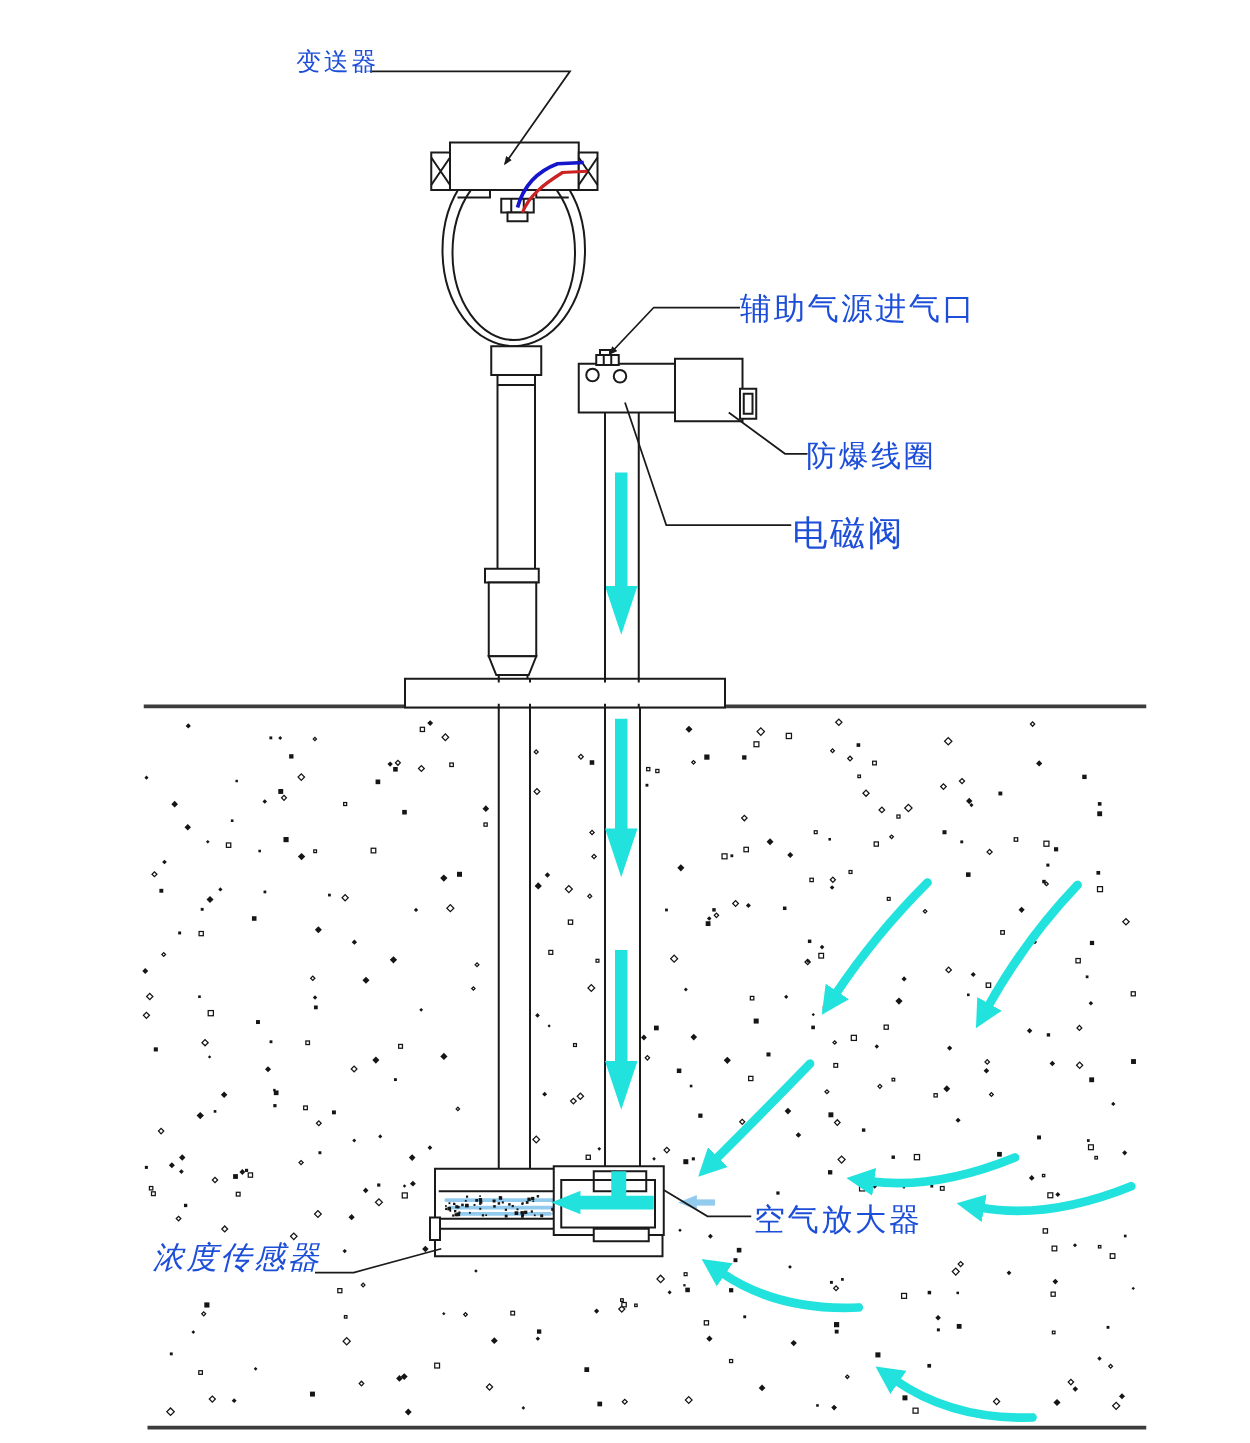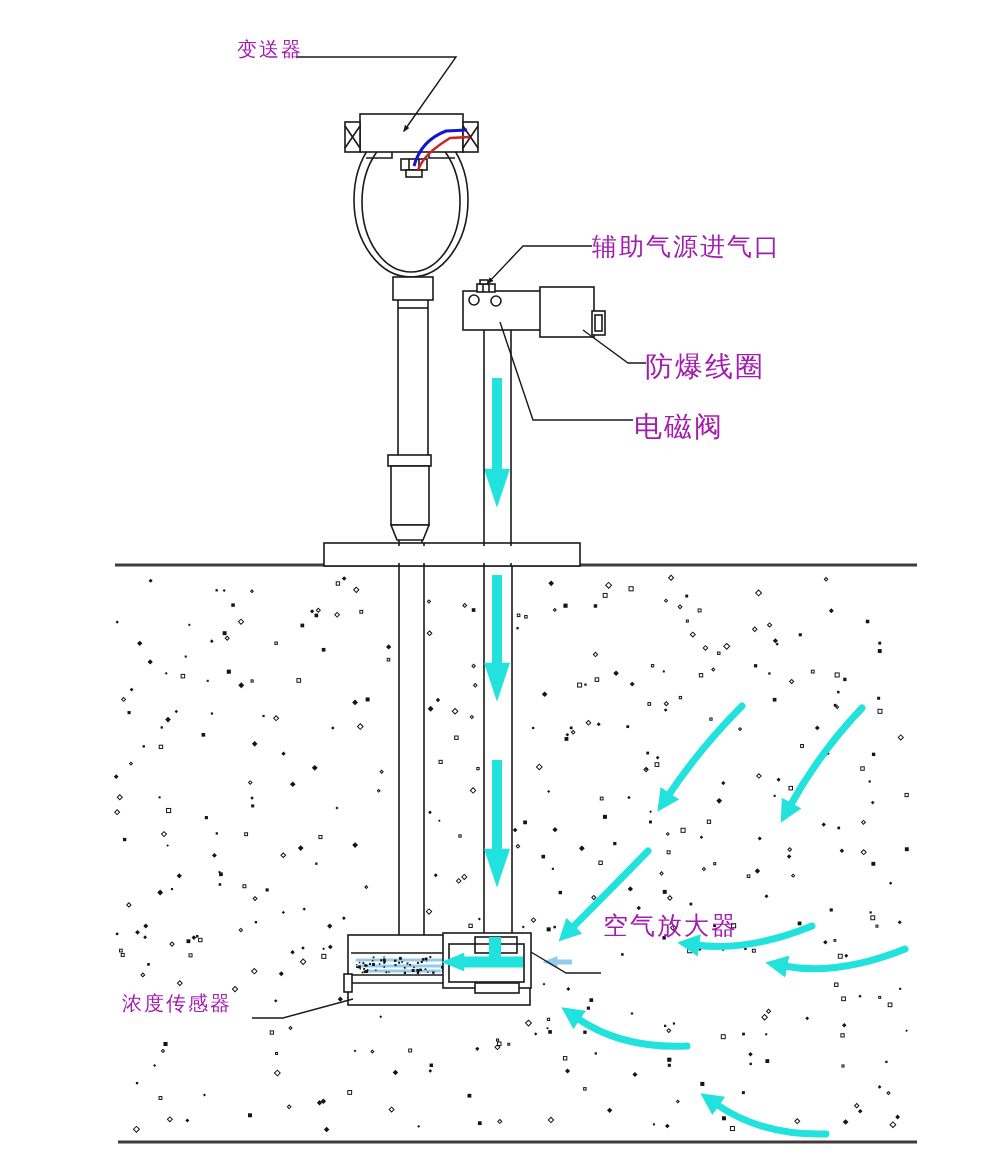--- a/index.html
+++ b/index.html
@@ -1,19 +1,19 @@
 <!DOCTYPE html>
 <html style="--c-background: #ffffff; --c-line: #1a1a1a; --c-ground_line: #3c3c3c; --c-airflow_cyan: #22e2de; --c-airflow_light_blue: #93cbee; --c-wire_blue: #1515cc; --c-wire_red: #cc2222; --c-dust: #151515;"><head>
 <meta charset="utf-8">
 <style>
   html,body{margin:0;padding:0;background:#fff;}
   .stage{position:relative;width:1000px;height:1154px;background:var(--c-background,#fff);overflow:hidden;
          font-family:"DejaVu Sans",sans-serif;}
   svg{position:absolute;left:0;top:0;}
-  .lbl{position:absolute;color:#a21caf;white-space:nowrap;letter-spacing:2px;line-height:1.1;}
+  .lbl{position:absolute;color:#1d4ed8;white-space:nowrap;letter-spacing:2px;line-height:1.1;}
   .ln{stroke:var(--c-line);stroke-width:1.6;fill:none;}
   .fw{fill:#fff;}
   .cya{stroke:var(--c-airflow_cyan);fill:none;}
   .cyf{fill:var(--c-airflow_cyan);}
   .ldr{stroke:var(--c-line);stroke-width:1.4;fill:none;}
   .gnd{stroke:var(--c-ground_line);stroke-width:3;fill:none;}
   .streak{stroke:var(--c-airflow_light_blue);stroke-width:3;fill:none;stroke-linecap:round;}
   .wb{stroke:var(--c-wire_blue);stroke-width:3;fill:none;}
   .wr{stroke:var(--c-wire_red);stroke-width:2.6;fill:none;}
 </style>
@@ -608,17 +608,17 @@
       <path class="ldr" d="M592,246 H523 L488,283" marker-end="url(#mtip)"></path>
       <path class="ldr" d="M583,330 L628,363 H646"></path>
       <path class="ldr" d="M500,322 L533,420 H633"></path>
       <path class="ldr" d="M531,952 L566,973 H601"></path>
       <path class="ldr" d="M252,1018 H283 L353,999"></path>
     </g>
   </svg>
 
   <div class="lbl" style="left:237px;top:38px;font-size:20px;">变送器</div>
   <div class="lbl" style="left:592px;top:233px;font-size:25px;">辅助气源进气口</div>
-  <div class="lbl" style="left:645px;top:352px;font-size:28px;">防爆线圈</div>
+  <div class="lbl" style="left:645px;top:352px;font-size:24px;">防爆线圈</div>
   <div class="lbl" style="left:634px;top:412px;font-size:28px;">电磁阀</div>
-  <div class="lbl" style="left:603px;top:912px;font-size:25px;">空气放大器</div>
-  <div class="lbl" style="left:122px;top:992px;font-size:20px;">浓度传感器</div>
+  <div class="lbl" style="left:603px;top:962px;font-size:25px;">空气放大器</div>
+  <div class="lbl" style="left:122px;top:992px;font-size:25px;font-style:italic;">浓度传感器</div>
 </div>
 
 </body></html>

